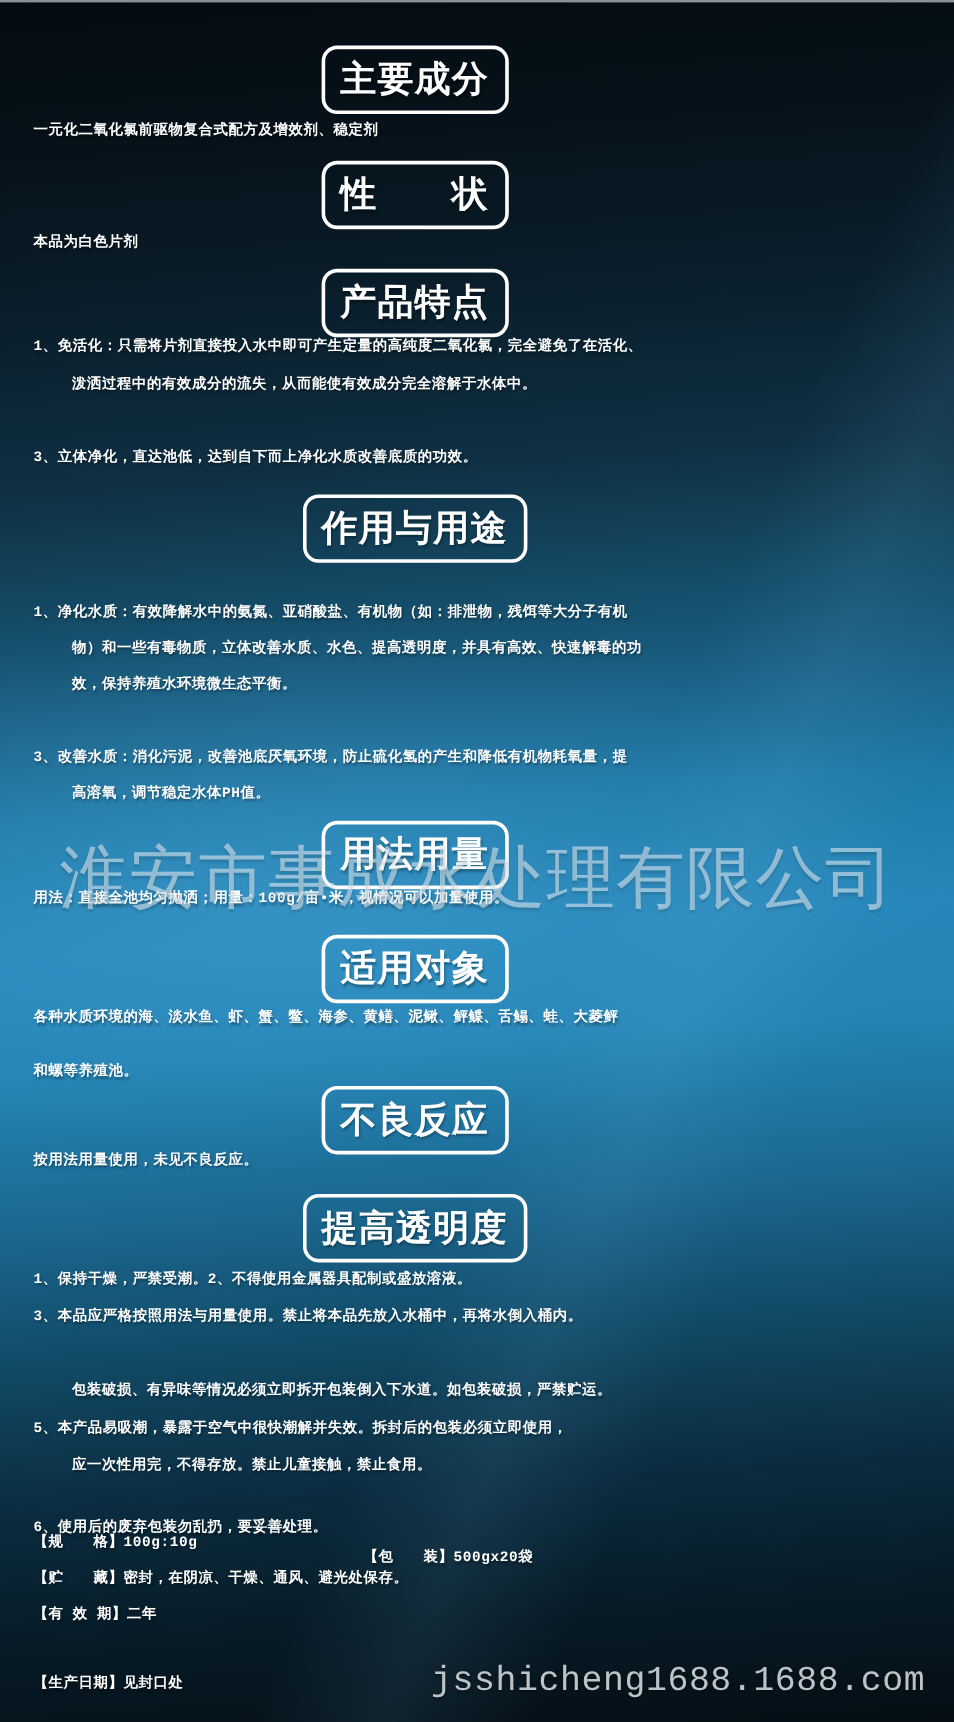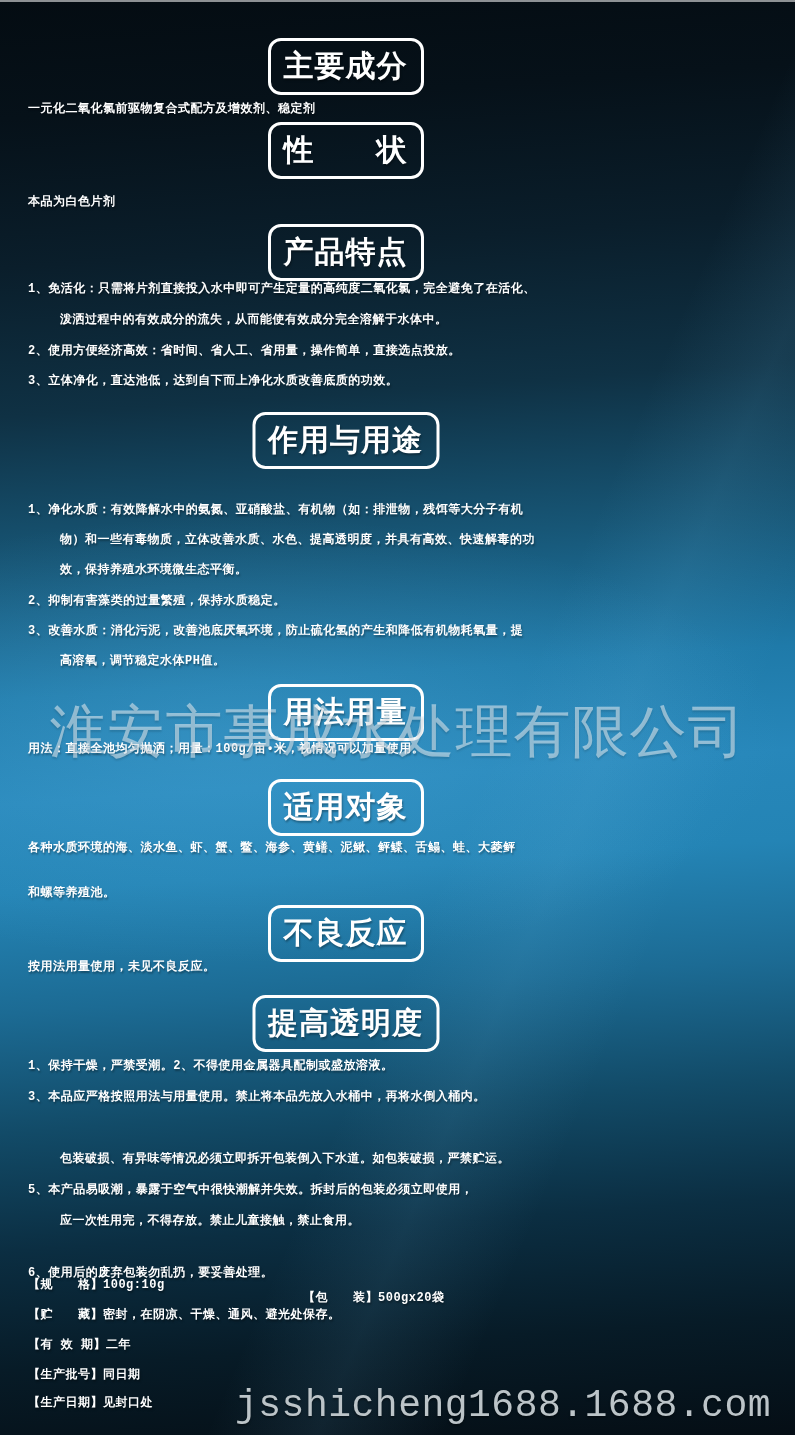--- a/index.html
+++ b/index.html
@@ -68,52 +68,50 @@
     letter-spacing:1px;
     color:rgba(222,233,239,0.58);
     white-space:nowrap;
     z-index:3;
     pointer-events:none;
     text-shadow:0 2px 2px rgba(0,0,0,0.12);
   }
   .wm-url{
     position:absolute;
     top:1384px;right:24px;
-    font-size:38px;
+    font-size:29px;
     color:#bcc4c8;
     letter-spacing:0.5px;
     white-space:nowrap;
     z-index:3;
     text-shadow:0 2px 2px rgba(0,0,0,0.35);
   }
 </style>
 </head>
 <body>
 
 <div id="page">
 
   <div class="top-edge"></div>
 
   <div class="h-box" style="top:38px">主要成分</div>
   <div class="line" style="top:100px">一元化二氧化氯前驱物复合式配方及增效剂、稳定剂</div>
 
-  <div class="h-box" style="top:122px">性　　状</div>
+  <div class="h-box" style="top:134px">性　　状</div>
   <div class="line" style="top:193px">本品为白色片剂</div>
 
   <div class="h-box" style="top:224px">产品特点</div>
   <div class="line" style="top:280px">1、免活化：只需将片剂直接投入水中即可产生定量的高纯度二氧化氯，完全避免了在活化、</div>
   <div class="line cont" style="top:311px">泼洒过程中的有效成分的流失，从而能使有效成分完全溶解于水体中。</div>
-  <div class="line" style="top:342px">2、使用方便经济高效：省时间、省人工、省用量，操作简单，直接选点投放。</div>
   <div class="line" style="top:372px">3、立体净化，直达池低，达到自下而上净化水质改善底质的功效。</div>
 
   <div class="h-box" style="top:412px">作用与用途</div>
   <div class="line" style="top:501px">1、净化水质：有效降解水中的氨氮、亚硝酸盐、有机物（如：排泄物，残饵等大分子有机</div>
   <div class="line cont" style="top:531px">物）和一些有毒物质，立体改善水质、水色、提高透明度，并具有高效、快速解毒的功</div>
   <div class="line cont" style="top:561px">效，保持养殖水环境微生态平衡。</div>
-  <div class="line" style="top:592px">2、抑制有害藻类的过量繁殖，保持水质稳定。</div>
   <div class="line" style="top:622px">3、改善水质：消化污泥，改善池底厌氧环境，防止硫化氢的产生和降低有机物耗氧量，提</div>
   <div class="line cont" style="top:652px">高溶氧，调节稳定水体PH值。</div>
 
   <div class="h-box" style="top:684px">用法用量</div>
   <div class="wm-company">淮安市事成水处理有限公司</div>
   <div class="line" style="top:740px">用法：直接全池均匀抛洒；用量：100g/亩•米，视情况可以加量使用。</div>
 
   <div class="h-box" style="top:779px">适用对象</div>
   <div class="line" style="top:839px">各种水质环境的海、淡水鱼、虾、蟹、鳖、海参、黄鳝、泥鳅、鲆鲽、舌鳎、蛙、大菱鲆</div>
   <div class="line" style="top:884px">和螺等养殖池。</div>
@@ -128,18 +126,17 @@
   <div class="line" style="top:1181px">5、本产品易吸潮，暴露于空气中很快潮解并失效。拆封后的包装必须立即使用，</div>
   <div class="line cont" style="top:1212px">应一次性用完，不得存放。禁止儿童接触，禁止食用。</div>
   <div class="line" style="top:1264px">6、使用后的废弃包装勿乱扔，要妥善处理。</div>
 
   <div class="line" style="top:1276px">
     <span>【规　　格】100g:10g</span>
     <span class="spec-col2">【包　　装】500gx20袋</span>
   </div>
   <div class="line" style="top:1306px">【贮　　藏】密封，在阴凉、干燥、通风、避光处保存。</div>
   <div class="line" style="top:1336px">【有 效 期】二年</div>
-  <div class="line" style="top:1366px">【生产批号】同日期</div>
   <div class="line" style="top:1394px">【生产日期】见封口处</div>
 
   <div class="wm-url">jsshicheng1688.1688.com</div>
 
 </div>
 
 </body></html>

